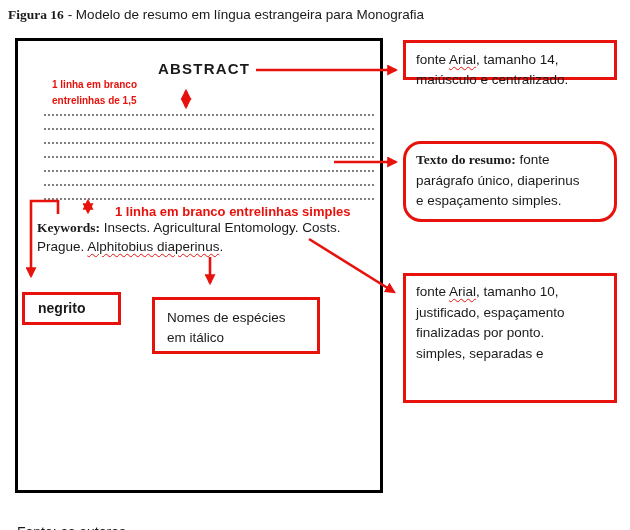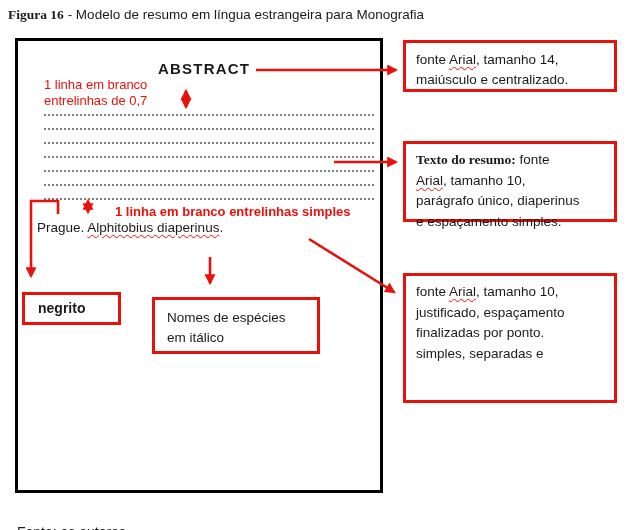--- a/index.html
+++ b/index.html
@@ -20,71 +20,74 @@
     text-decoration-color:var(--red);
     text-decoration-thickness:1px;
     text-underline-offset:2px;
   }
   #caption{ left:8px; top:7px; font-size:13.5px; }
   #main-box{
     left:15px; top:38px; width:368px; height:455px;
     border:3px solid #000; background:#fff;
   }
   #abstract-title{ left:158px; top:60px; font-size:15px; font-weight:700; letter-spacing:1.2px; }
-  #note-15{ left:44px; top:77px; font-size:13px; font-weight:400; color:var(--red); line-height:16px; }
+  #note-15{ left:52px; top:77px; font-size:10px; font-weight:700; color:var(--red); line-height:16px; }
   .dotline{ left:44px; width:330px; height:0; border-top:2px dotted #7f7f7f; }
   #note-simple{ left:99px; top:204px; font-size:13px; font-weight:700; color:var(--red);margin-left:16px; }
   #keywords-para{ left:37px; top:219px; width:345px; font-size:13.5px; line-height:18.5px; }
   #negrito-box{
     left:22px; top:292px; width:99px; height:33px;
     border:3px solid var(--red); padding:5px 0 0 13px;
     font-size:14px; font-weight:700; background:#fff;
   }
   #species-note-box{
     left:152px; top:297px; width:168px; height:57px;
     border:3px solid var(--red); padding:8px 0 0 12px;
     font-size:13.5px; line-height:20px; background:#fff;
   }
   .callout{
     left:403px; width:214px; border:3px solid var(--red);
     padding:6px 10px; font-size:13.5px; line-height:20.5px; background:#fff;
   }
-  #callout-title{ top:40px; height:52px; padding-top:7px; line-height:19.5px; }
-  #callout-body{ top:141px; height:81px; }
+  #callout-title{ top:40px; height:40px; padding-top:7px; line-height:19.5px; }
+  #callout-body{ top:141px; height:81px;border-radius:18px; }
   #callout-keywords{ top:273px; height:130px; }
   #source-note{ left:17px; top:524px; font-size:14px; }
   #arrow-layer{ left:0; top:0; pointer-events:none; }
 </style>
 </head>
 <body>
 
 <div class="abs" id="caption">
   <span class="b">Figura 16</span><span> - Modelo de resumo em língua estrangeira para Monografia</span>
 </div>
 
 <div class="abs" id="main-box"></div>
 
 <div class="abs" id="abstract-title">ABSTRACT</div>
 
 <div class="abs" id="note-15">
   <div class="nowrap">1 linha em branco</div>
-  <div class="nowrap">entrelinhas de 0,7</div>
+  <div class="nowrap">entrelinhas de 1,5</div>
 </div>
 
 <div class="abs dotline" style="top:114px"></div>
 <div class="abs dotline" style="top:128px"></div>
 <div class="abs dotline" style="top:142px"></div>
 <div class="abs dotline" style="top:156px"></div>
 <div class="abs dotline" style="top:170px"></div>
 <div class="abs dotline" style="top:184px"></div>
 <div class="abs dotline" style="top:198px"></div>
 
 <div class="abs nowrap" id="note-simple">1 linha em branco entrelinhas simples</div>
 
 <div class="abs" id="keywords-para">
+  <div class="nowrap">
+    <span class="b">Keywords:</span><span> Insects. Agricultural Entomology. Costs.</span>
+  </div>
   <div class="nowrap">
     <span>Prague. </span><span class="i sq">Alphitobius diaperinus</span><span>.</span>
   </div>
 </div>
 
 <div class="abs" id="negrito-box">
   <span>negrito</span>
 </div>
 
 <div class="abs" id="species-note-box">
@@ -97,23 +100,20 @@
 <div class="abs callout" id="callout-title">
   <div class="nowrap">
     <span>fonte </span><span class="sq">Arial</span><span>, tamanho 14,</span>
   </div>
   <div class="nowrap">maiúsculo e centralizado.</div>
 </div>
 
 <div class="abs callout" id="callout-body">
   <div class="nowrap">
     <span class="b">Texto do resumo:</span><span> fonte</span>
-  </div>
-  <div class="nowrap">
-    <span class="sq">Arial</span><span>, tamanho 10,</span>
   </div>
   <div class="nowrap">parágrafo único, diaperinus</div>
   <div class="nowrap">e espaçamento simples.</div>
 </div>
 
 <div class="abs callout" id="callout-keywords">
   <div class="nowrap">
     <span>fonte </span><span class="sq">Arial</span><span>, tamanho 10,</span>
   </div>
   <div class="nowrap">justificado, espaçamento</div>

